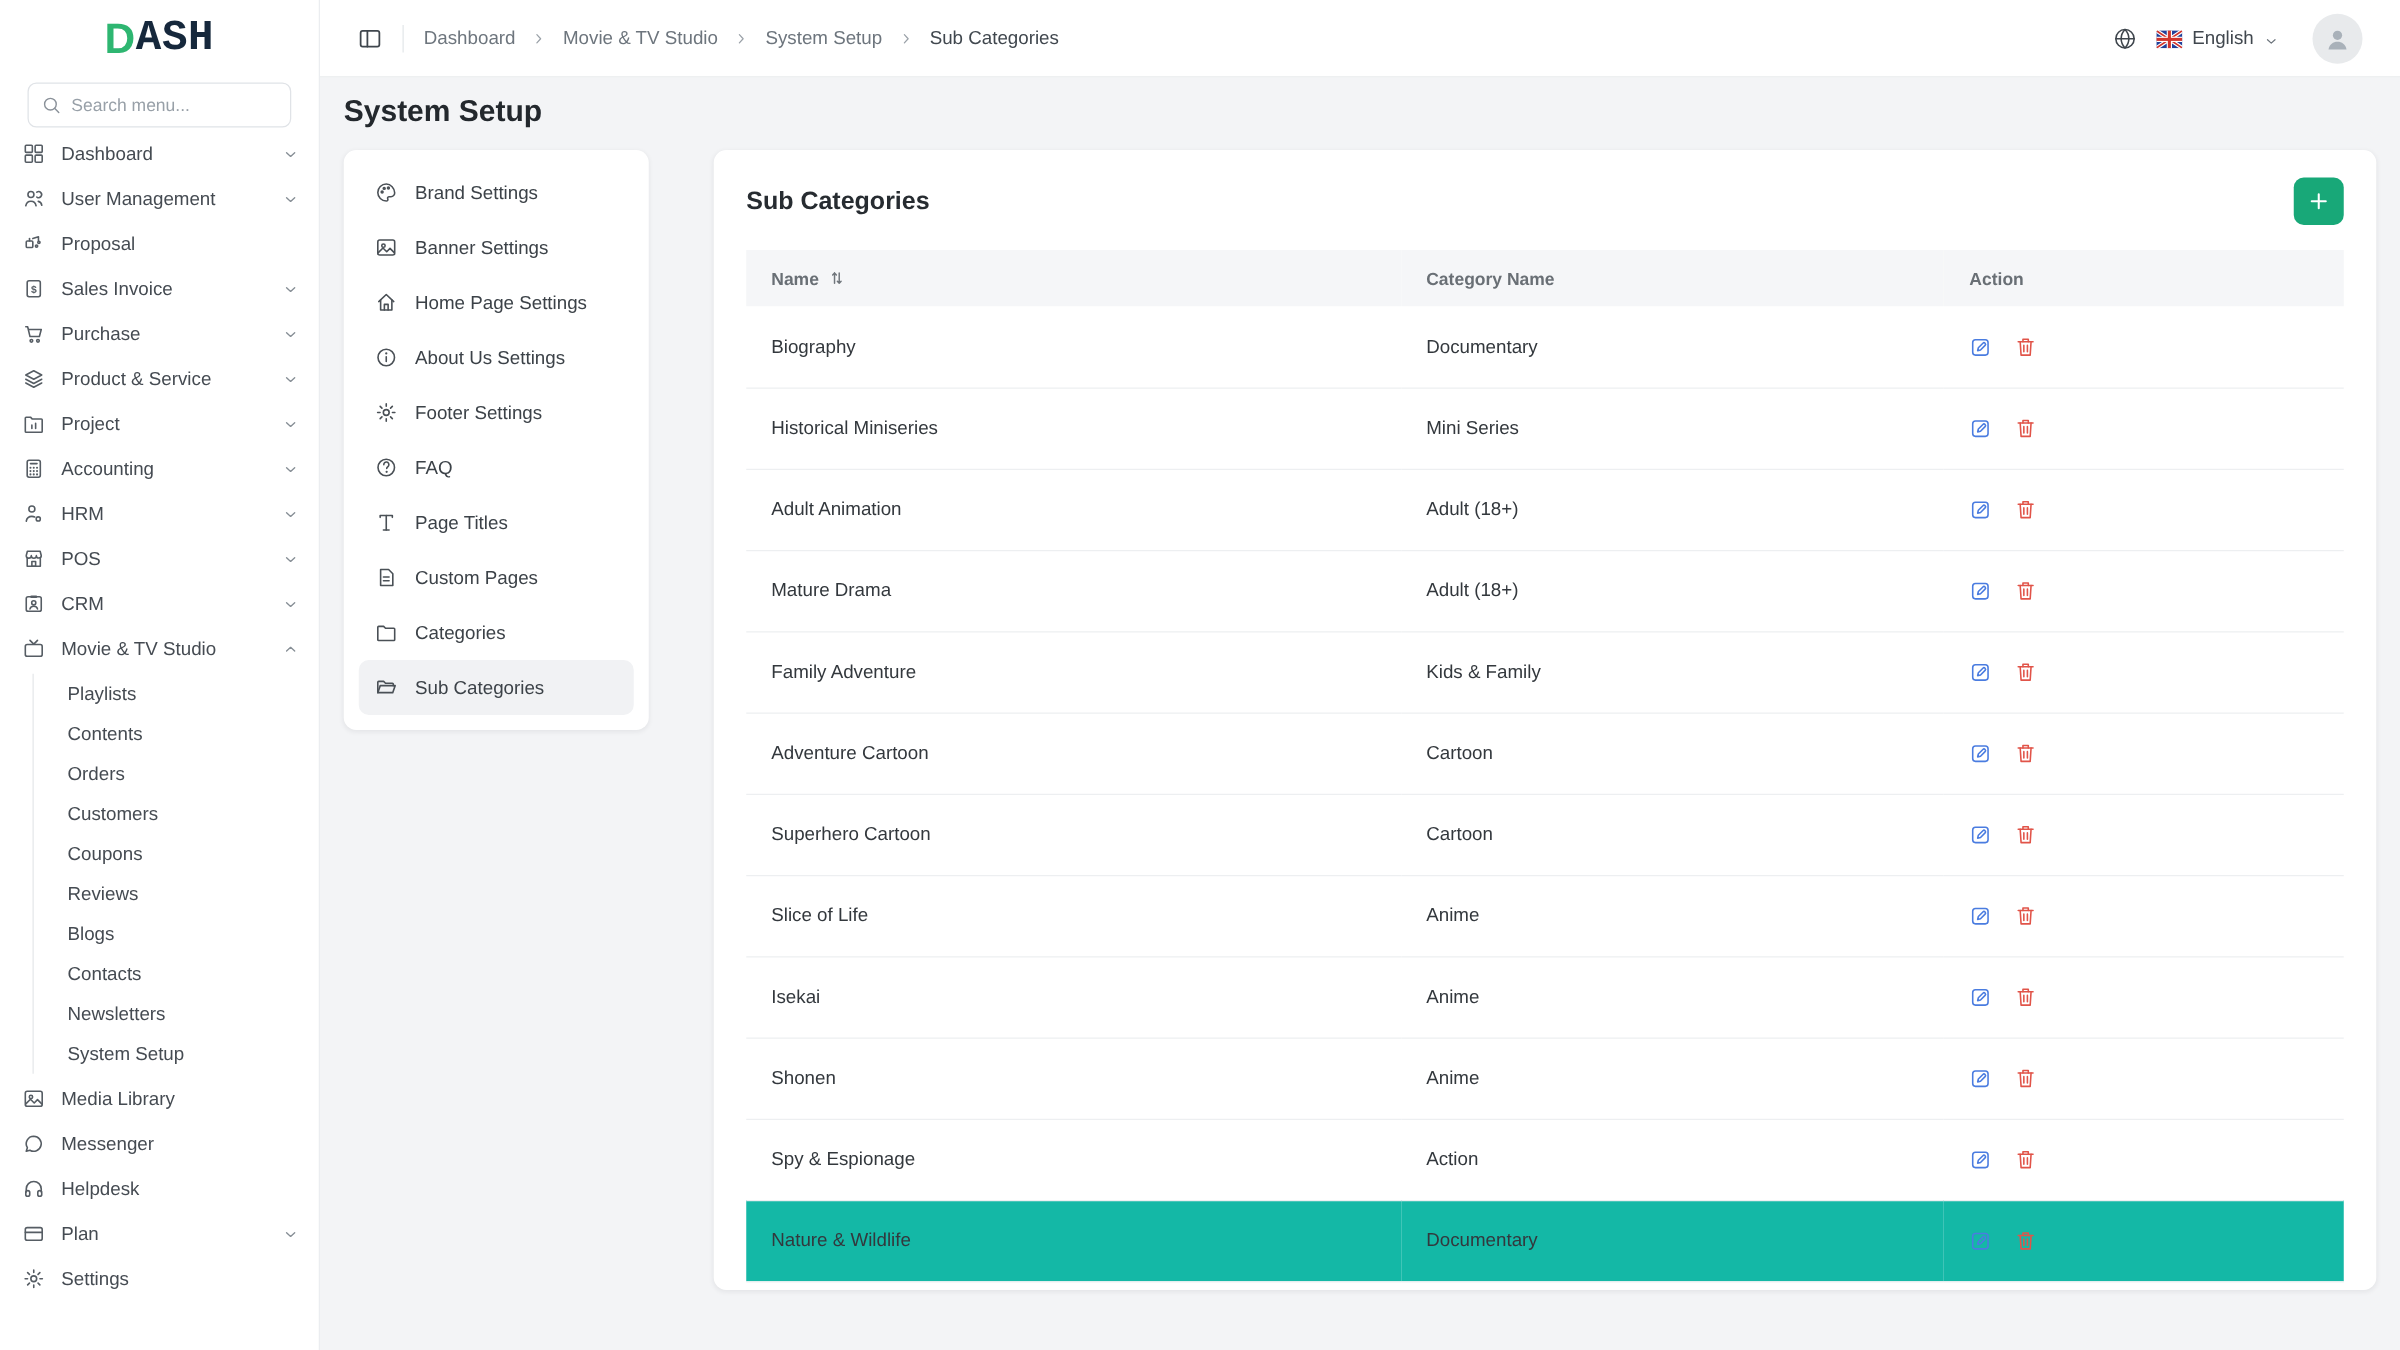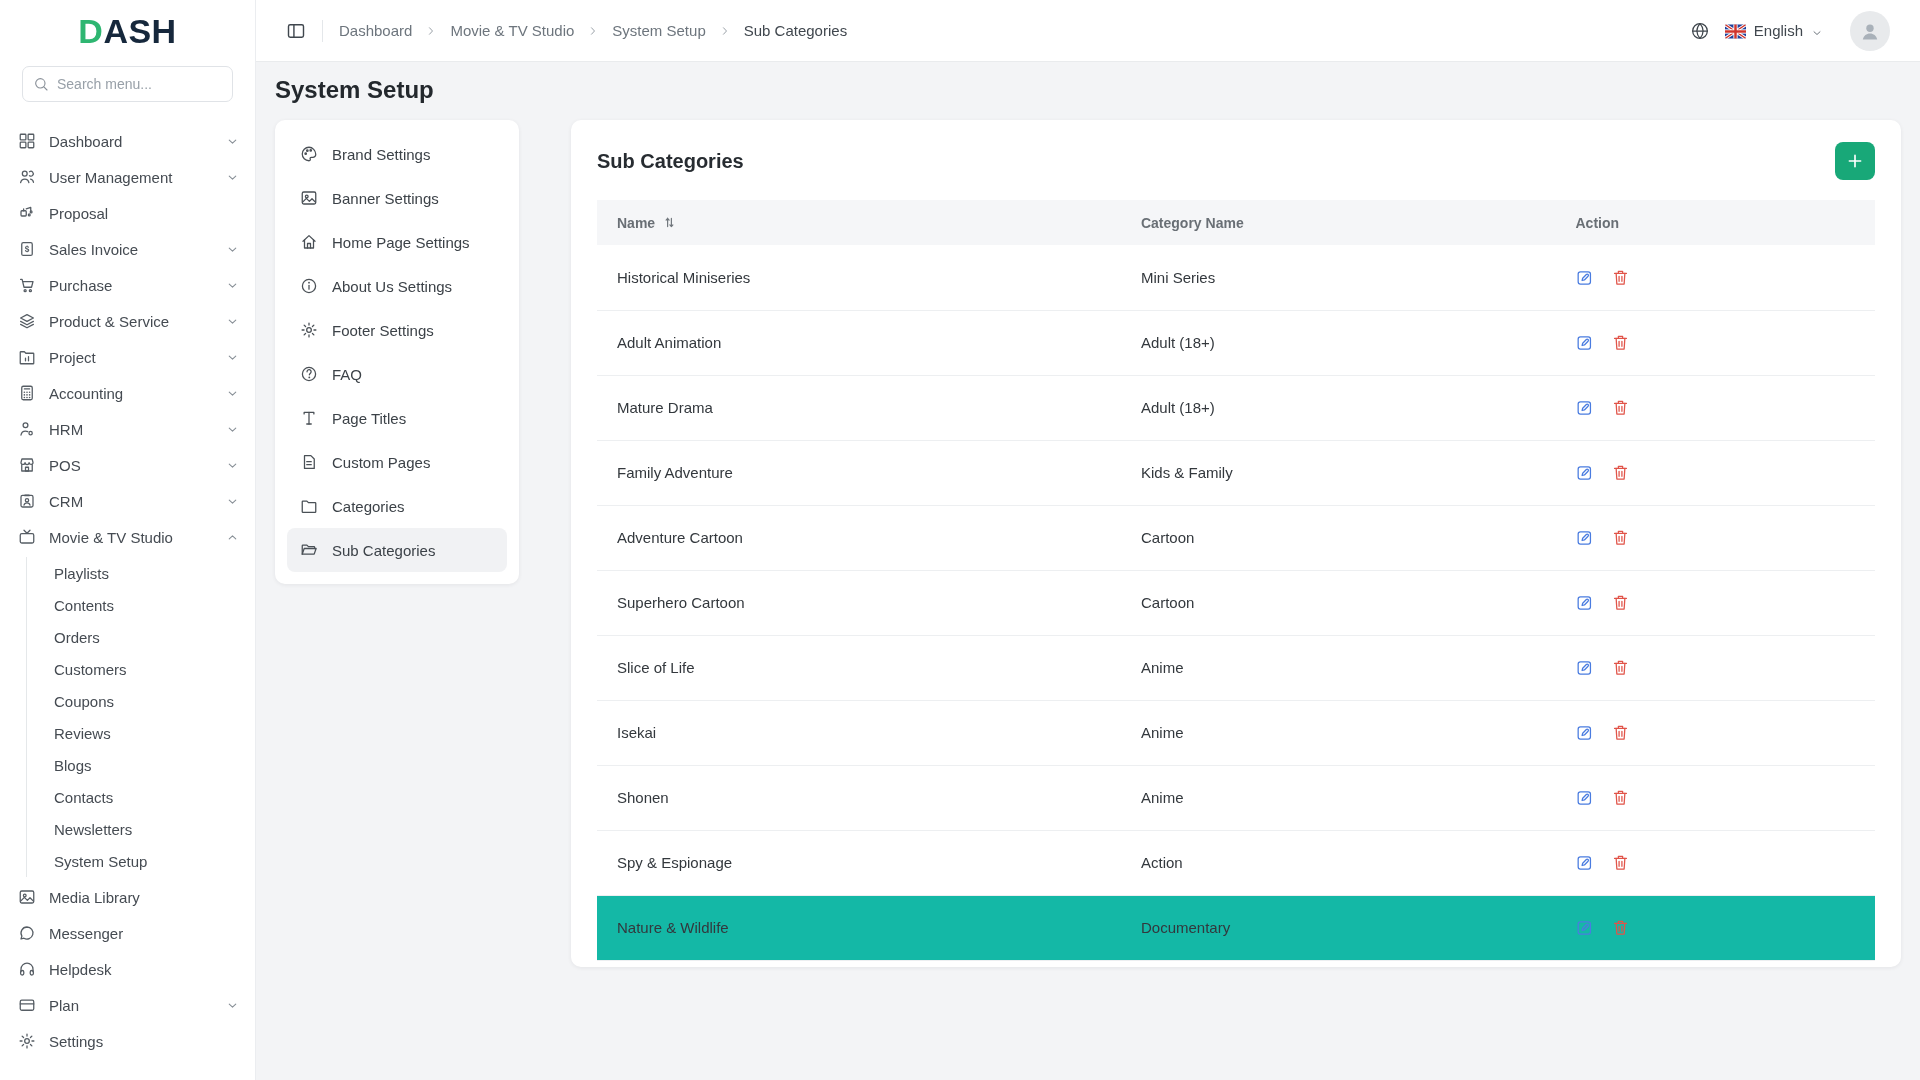--- a/index.html
+++ b/index.html
@@ -9,22 +9,22 @@
     background:#f3f4f6; color:#33383d; font-size:15px;
   }
   .app { display:flex; width:100%; height:100%; }
 
   
   .sidebar { width:256px; flex-shrink:0; background:#fff; border-right:1px solid #ebedf0;
              display:flex; flex-direction:column; height:100%; }
   .logo { height:62px; display:flex; align-items:center; justify-content:center;
           font-size:34px; font-weight:700; letter-spacing:.5px; cursor:pointer; }
   .logo-d { color:var(--logo-green); }
-  .logo-rest { color:var(--logo-dark); }
-  .search { position:relative; margin:4px 22px 19px; }
+  .logo-rest { color:var(--logo-dark);font-family:Liberation Mono, monospace; }
+  .search { position:relative; margin:4px 22px 1px; }
   .search svg { position:absolute; left:11px; top:10px; width:16px; height:16px; color:#8a9199; }
   .search input { width:100%; height:36px; border:1px solid #e0e3e7; border-radius:7px;
                   background:#fff; padding:0 10px 0 34px; font-size:14px; color:#495057;
                   font-family:inherit; outline:none; }
   .search input::placeholder { color:#98a0a8; }
   .nav { padding:2px 16px 10px 18px; overflow:hidden; }
   .nav-item { height:36px; display:flex; align-items:center; gap:13px; cursor:pointer;
               color:#454b52; }
   .nav-icon { width:18px; height:18px; flex-shrink:0; color:#565d64; display:flex; }
   .nav-icon svg { width:100%; height:100%; }
@@ -557,20 +557,42 @@
                   </th>
                   <th class="col-act">
                     <div class="th-inner">
                       <span>Action</span>
                     </div>
                   </th>
                 </tr>
               </thead>
             <tbody id="table-body">
                 <tr>
+                  <td class="col-name">Biography</td>
+                  <td class="col-cat">Documentary</td>
+                  <td class="col-act">
+                    <div class="row-actions">
+                      <button class="act-btn act-edit">
+                        <svg viewBox="0 0 24 24" fill="none" stroke="currentColor" stroke-width="1.6" stroke-linecap="round" stroke-linejoin="round">
+                          <rect x="4" y="4.8" width="15.5" height="15.5" rx="2.8"></rect>
+                          <path d="M9 15.8l.7-2.9 4.6-4.6a1.5 1.5 0 012.2 2.2l-4.6 4.6z"></path>
+                        </svg>
+                      </button>
+                      <button class="act-btn act-del">
+                        <svg viewBox="0 0 24 24" fill="none" stroke="currentColor" stroke-width="1.6" stroke-linecap="round" stroke-linejoin="round">
+                          <path d="M4.5 6.8h15"></path>
+                          <path d="M9.3 6.8V4.3h5.4v2.5"></path>
+                          <path d="M6.5 6.8l.9 13.5h9.2l.9-13.5"></path>
+                          <path d="M10.2 10.5v6.3M13.8 10.5v6.3"></path>
+                        </svg>
+                      </button>
+                    </div>
+                  </td>
+                </tr>
+                <tr>
                   <td class="col-name">Historical Miniseries</td>
                   <td class="col-cat">Mini Series</td>
                   <td class="col-act">
                     <div class="row-actions">
                       <button class="act-btn act-edit">
                         <svg viewBox="0 0 24 24" fill="none" stroke="currentColor" stroke-width="1.6" stroke-linecap="round" stroke-linejoin="round">
                           <rect x="4" y="4.8" width="15.5" height="15.5" rx="2.8"></rect>
                           <path d="M9 15.8l.7-2.9 4.6-4.6a1.5 1.5 0 012.2 2.2l-4.6 4.6z"></path>
                         </svg>
                       </button>

